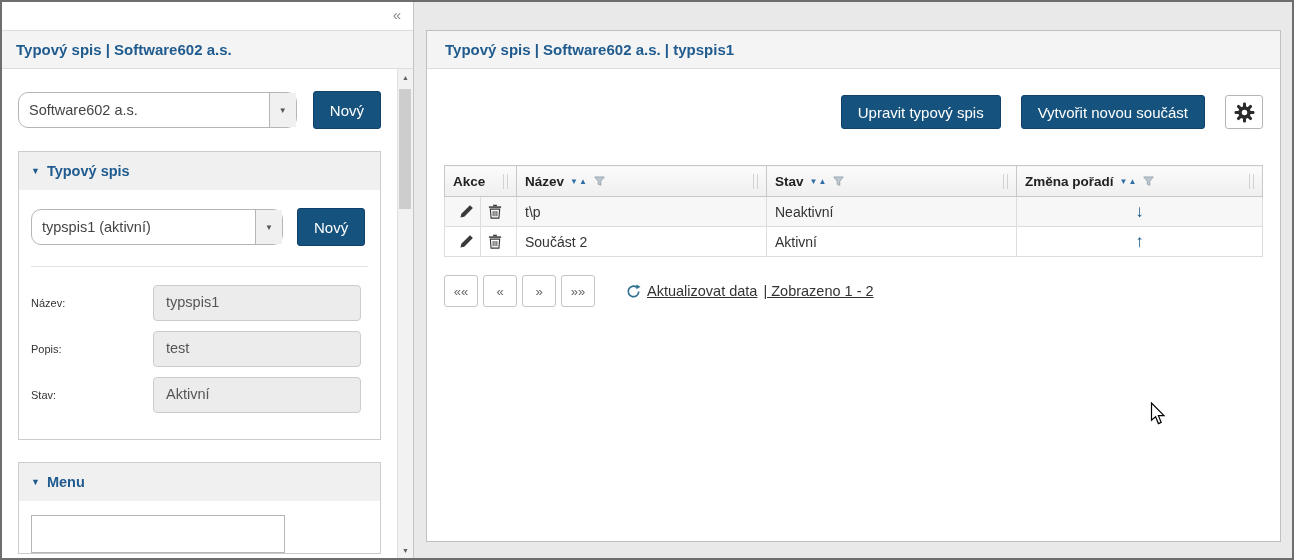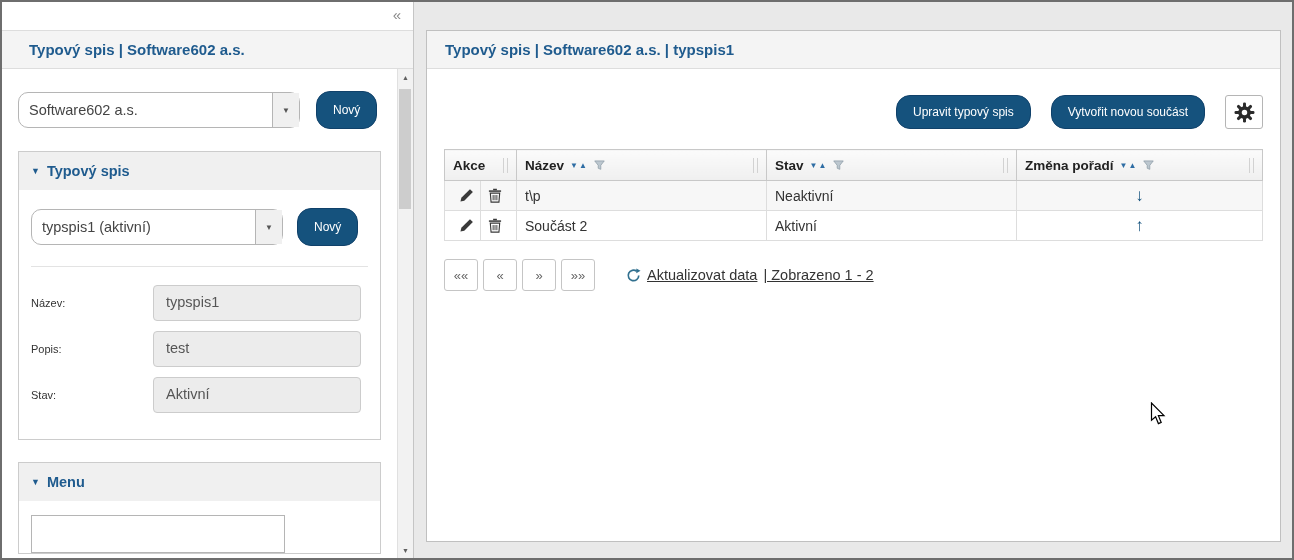--- a/index.html
+++ b/index.html
@@ -21,21 +21,21 @@
   }
   .sidebar-topbar { height: 28px; position: relative; background:#fff; }
   .collapse-btn {
     position: absolute; right: 12px; top: 4px;
     color: #8a8a8a; font-size: 15px; cursor: pointer; user-select: none;
   }
   .panel-header {
     height: 37px; line-height: 37px;
     background: #f4f4f4;
     border-top: 1px solid #ddd; border-bottom: 1px solid #ddd;
-    padding-left: 27px;
+    padding-left: 14px;
     font-weight: bold; font-size: 15px; color: #1f5b8e;
     white-space: nowrap; overflow: hidden;
   }
   .sidebar-content { padding: 22px 32px 0 16px; }
 
   .select-row { display: flex; align-items: center; }
   .sel {
     display: flex; align-items: stretch;
     height: 36px; background: #fff;
     border: 1px solid #b5b5b5; border-radius: 10px;
@@ -44,22 +44,22 @@
   .sel-lg { width: 282px; }
   .sel-md { width: 252px; }
   .sel-value { flex: 1; display: flex; align-items: center; padding-left: 10px; font-size: 14.5px; color: #444; white-space: nowrap; overflow: hidden; }
   .sel-caret {
     width: 26px; border-left: 1px solid #b5b5b5; background: #f0f0f0;
     display: flex; align-items: center; justify-content: center;
     color: #555; font-size: 8px;
   }
   .btn-navy {
     background: #15527d; color: #fff;
-    border: 1px solid #10416a; border-radius: 14px;
-    height: 38px; padding: 0 16px; font-size: 12px;
+    border: 1px solid #10416a; border-radius: 3px;
+    height: 38px; padding: 0 16px; font-size: 15px;
     font-family: "Liberation Sans", sans-serif;
     cursor: pointer; white-space: nowrap;
   }
   .select-row .btn-navy { margin-left: 16px; }
 
   .section { border: 1px solid #ccc; margin-top: 22px; background: #fff; }
   .section-header {
     background: #f0f0f0; padding: 11px 12px;
     color: #1f5b8e; font-weight: bold; font-size: 14.5px;
     cursor: pointer; display: flex; align-items: center;
@@ -105,21 +105,21 @@
   .main-content { padding: 0 17px; }
 
   .toolbar { display: flex; justify-content: flex-end; align-items: center; gap: 20px; margin-top: 26px; }
   .toolbar .btn-navy { height: 34px; }
   .btn-gear {
     width: 38px; height: 34px; background: #fff;
     border: 1px solid #b5b5b5; border-radius: 3px;
     display: flex; align-items: center; justify-content: center; cursor: pointer;
   }
 
-  table.grid { width: 100%; border-collapse: collapse; margin-top: 20px; font-size: 14px; }
+  table.grid { width: 100%; border-collapse: collapse; margin-top: 36px; font-size: 14px; }
   table.grid th {
     background: linear-gradient(#fbfbfb, #efefef);
     border: 1px solid #c8c8c8; height: 30px; padding: 0 8px;
     text-align: left; font-size: 13.5px; color: #222;
   }
   .th-inner { display: flex; align-items: center; gap: 6px; }
   .sort-icons { font-size: 8px; color: #2e6da4; letter-spacing: 1px; cursor: pointer; white-space: nowrap; }
   .filter-icon { display: flex; align-items: center; cursor: pointer; }
   .grip { margin-left: auto; width: 3px; height: 15px; border-left: 1px solid #d2d2d2; border-right: 1px solid #d2d2d2; }
   table.grid td { border: 1px solid #ddd; height: 29px; padding: 0 8px; background: #fff; }

